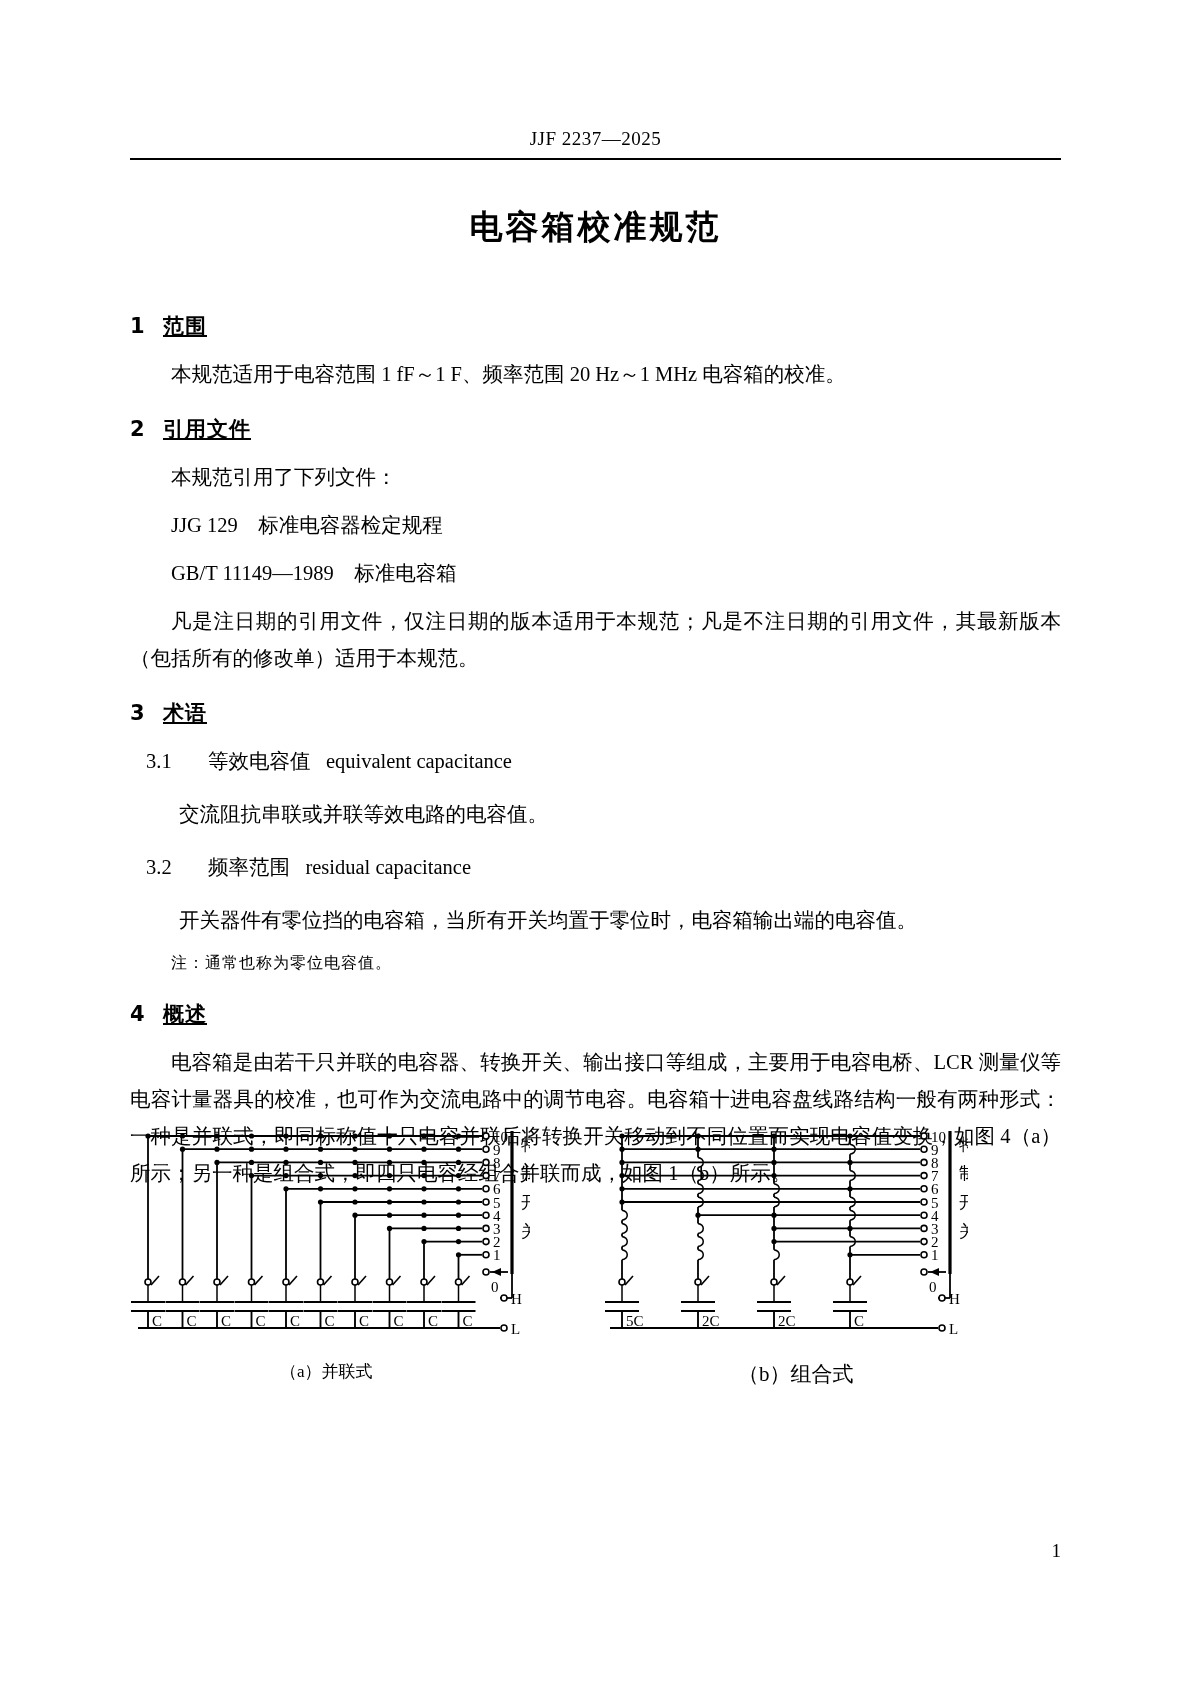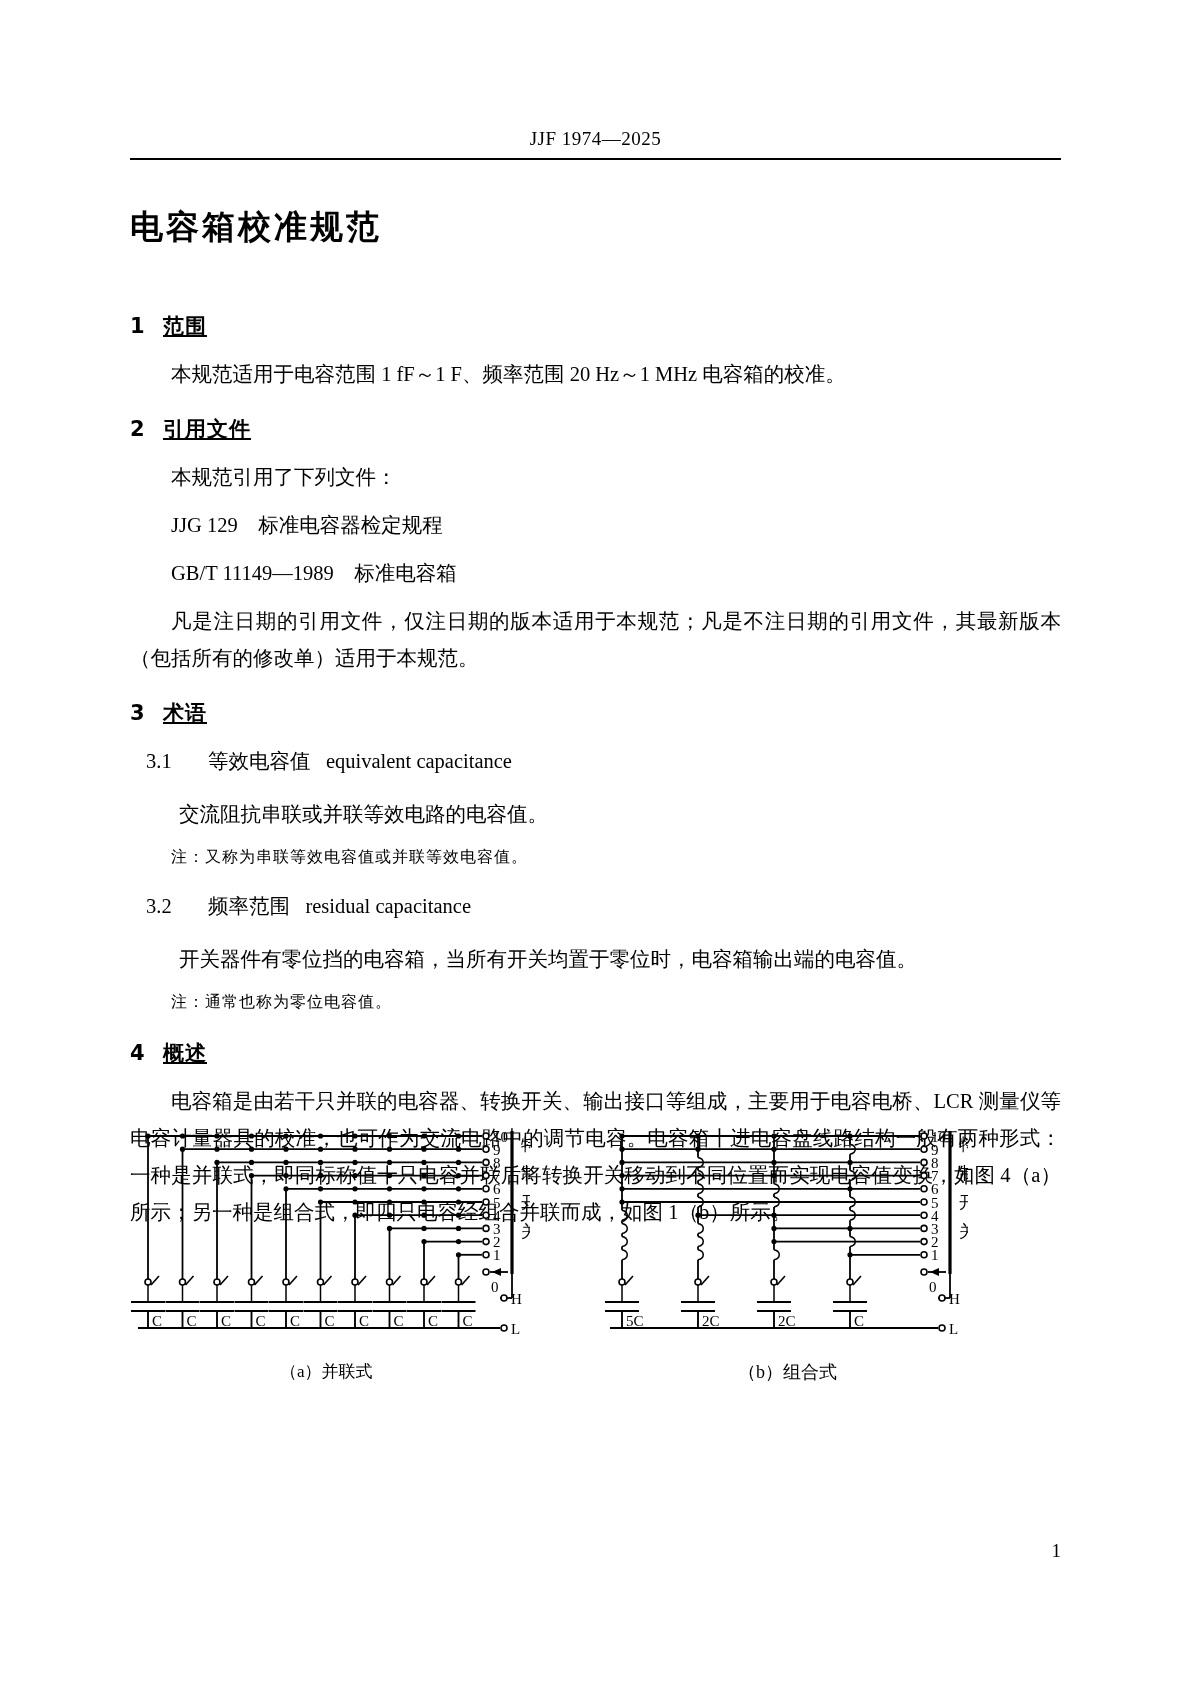--- a/index.html
+++ b/index.html
@@ -21,21 +21,21 @@
     font-family:"Liberation Serif","DejaVu Serif",serif;
   }
   .header-rule{
     position:absolute;left:130px;top:158px;width:931px;height:0;
     border-top:2px solid #000;
   }
 
   
   .doc-title{
     position:absolute;left:130px;top:205px;width:931px;
-    text-align:left;
+    text-align:center;
     font-size:33px;font-weight:bold;letter-spacing:3px;
     font-family:"DejaVu Sans","Liberation Sans",sans-serif;
   }
 
   
   .content{
     position:absolute;left:130px;top:290px;width:931px;
   }
   .h1{
     font-size:21px;font-weight:bold;
@@ -66,39 +66,39 @@
 
   
   .figure{
     position:absolute;left:130px;top:1122px;width:931px;
   }
   .fig-row{position:relative;width:931px;height:232px;}
   .fig-captions{
     position:relative;width:931px;height:40px;
   }
   .cap-a{position:absolute;left:150px;top:6px;font-size:17px;}
-  .cap-b{position:absolute;left:608px;top:6px;font-size:18px;}
+  .cap-b{position:absolute;left:608px;top:6px;font-size:21px;}
   .fig-title{
     position:absolute;left:130px;top:1400px;width:931px;
     text-align:center;font-size:18.5px;letter-spacing:1px;
   }
 
   
   .pageno{
     position:absolute;left:0;top:1540px;width:1061px;
     text-align:right;font-size:19px;
   }
   svg{display:block;}
 </style>
 </head>
 <body>
 
 <div class="page">
 
-  <div class="header">JJF 1974—2025</div>
+  <div class="header">JJF 2237—2025</div>
   <div class="header-rule"></div>
 
   <div class="doc-title">电容箱校准规范</div>
 
   <div class="content">
 
     <div class="h1">
       <span class="num">1</span><span>范围</span>
     </div>
     <p class="p indent">本规范适用于电容范围 1 fF～1 F、频率范围 20 Hz～1 MHz 电容箱的校准。</p>
@@ -112,21 +112,20 @@
     <p class="p indent">凡是注日期的引用文件，仅注日期的版本适用于本规范；凡是不注日期的引用文件，其最新版本（包括所有的修改单）适用于本规范。</p>
 
     <div class="h1">
       <span class="num">3</span><span>术语</span>
     </div>
 
     <p class="term">
       <span class="tnum">3.1</span><span>等效电容值</span>&nbsp;&nbsp;&nbsp;<span class="ten">equivalent capacitance</span>
     </p>
     <p class="term-def">交流阻抗串联或并联等效电路的电容值。</p>
-    <p class="note">注：又称为串联等效电容值或并联等效电容值。</p>
 
     <p class="term">
       <span class="tnum">3.2</span><span>频率范围</span>&nbsp;&nbsp;&nbsp;<span class="ten">residual capacitance</span>
     </p>
     <p class="term-def">开关器件有零位挡的电容箱，当所有开关均置于零位时，电容箱输出端的电容值。</p>
     <p class="note">注：通常也称为零位电容值。</p>
 
     <div class="h1">
       <span class="num">4</span><span>概述</span>
     </div>

